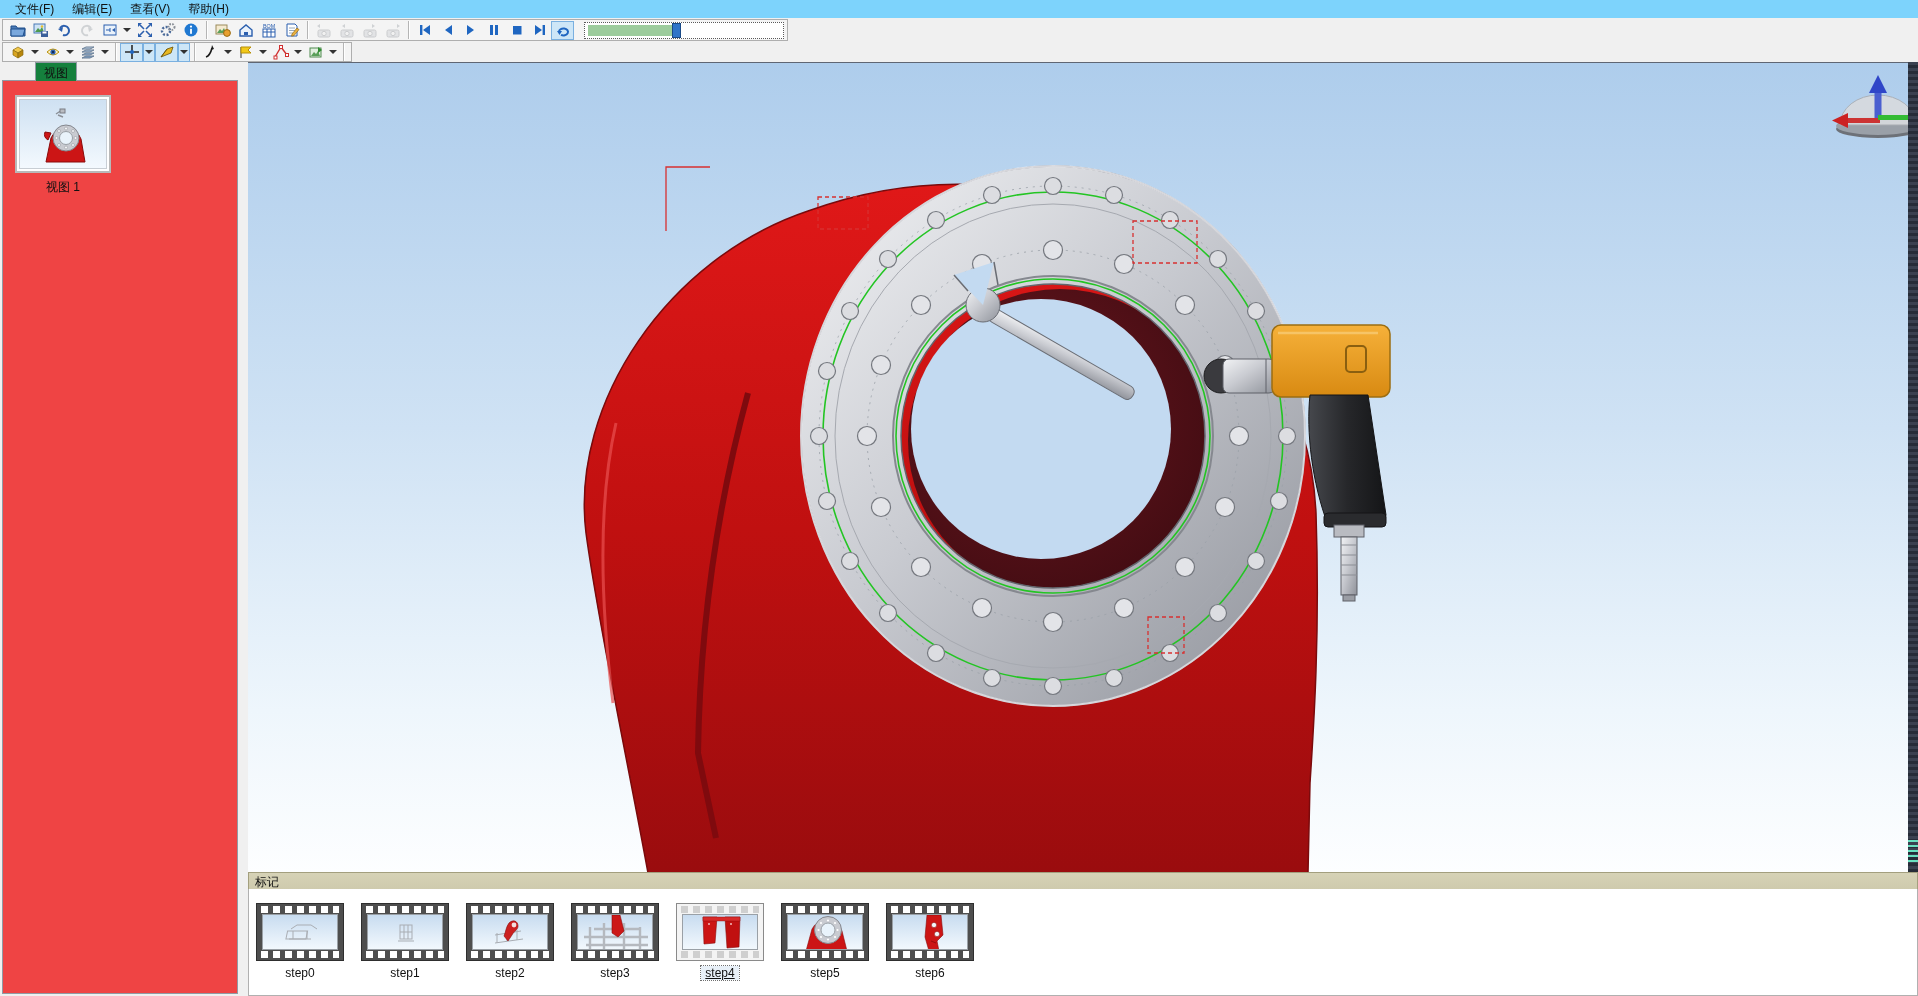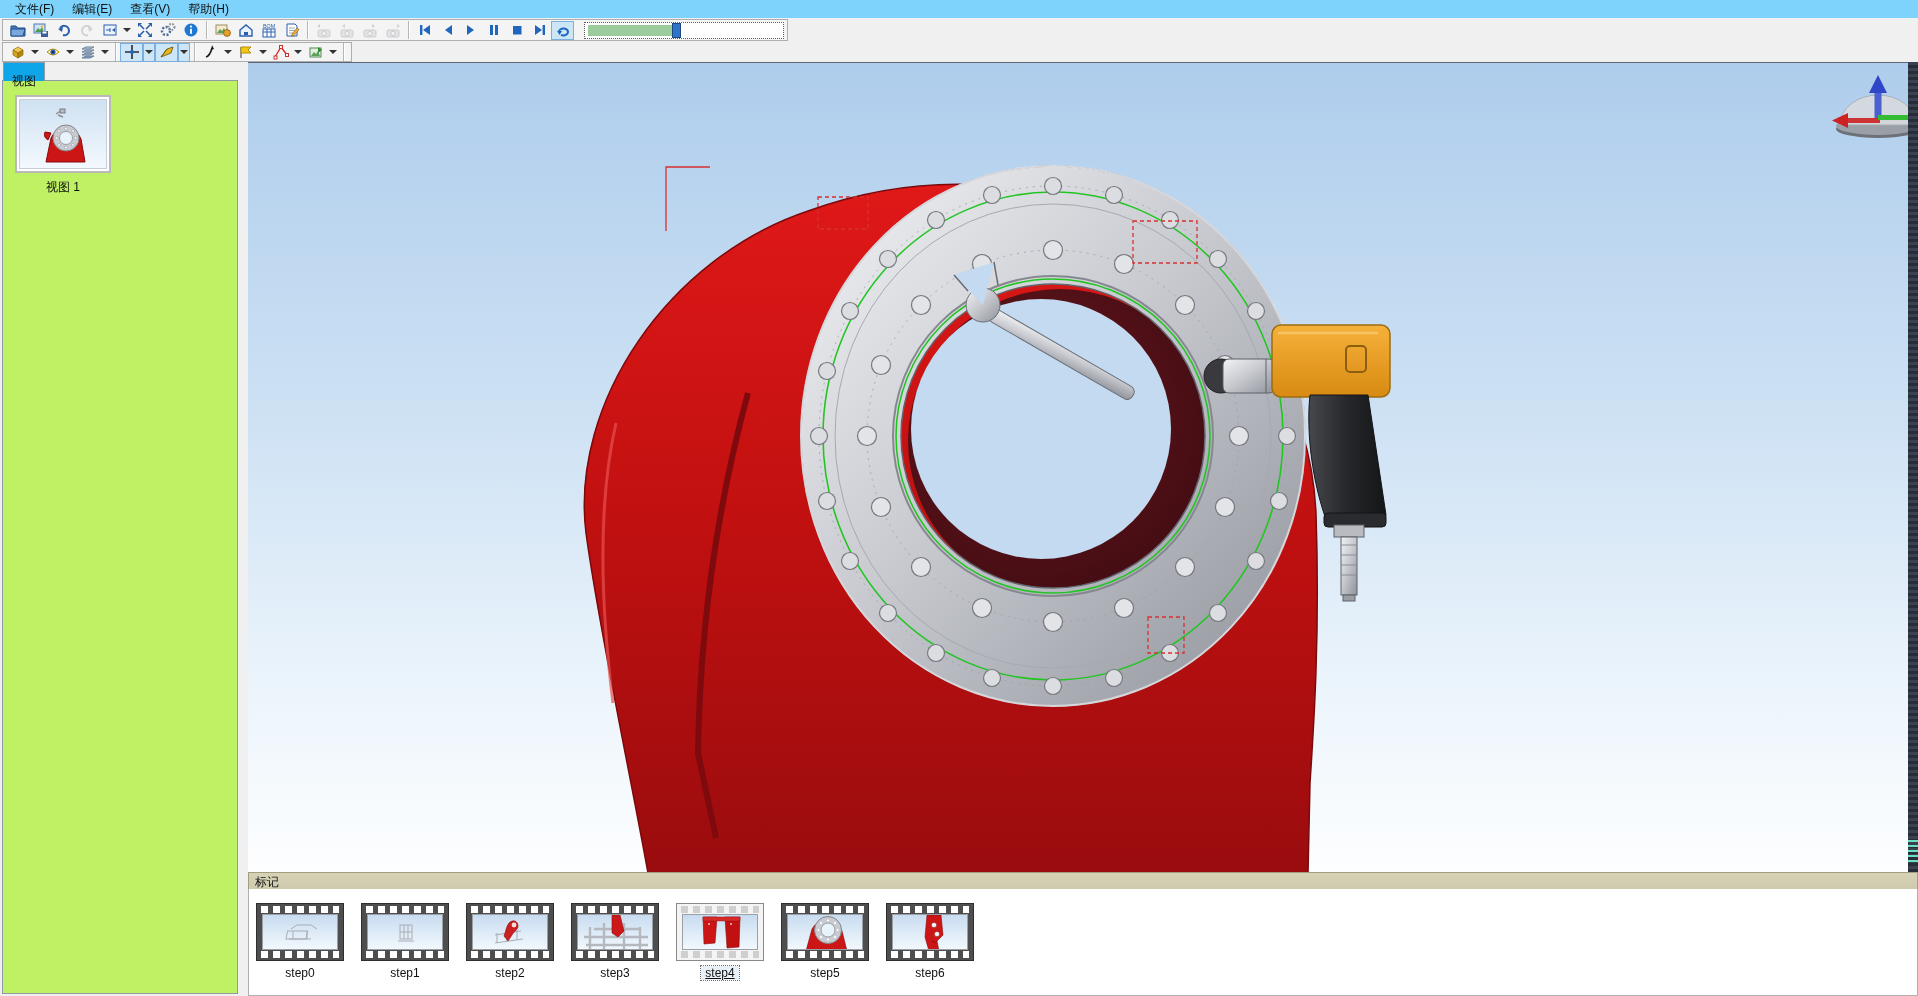--- a/index.html
+++ b/index.html
@@ -32,23 +32,23 @@
   
   .slider { width:200px; height:17px; border:1px dotted #5a5a5a; margin-left:10px; position:relative;
     background:#fff; }
   .slider .fill { position:absolute; left:3px; top:2px; bottom:2px; background:#9ccc9c; }
   .slider .handle { position:absolute; top:0; width:9px; height:15px; background:#2f74c8;
     border:1px solid #1a4a86; }
 
   
   .left-panel { position:absolute; left:0; top:62px; width:240px; bottom:0; background:#f0f0f0; }
   .tabstrip { height:19px; display:flex; padding-left:3px; }
-  .tab { padding:10px 8px 1px 8px; background:#0ea5e9; border:1px solid #919aa4; border-bottom:none;
-    position:relative; z-index:2; }
-  .panel-body { position:absolute; left:2px; right:2px; top:18px; bottom:2px; background:#bef264;
+  .tab { padding:2px 8px 1px 8px; background:#15803d; border:1px solid #919aa4; border-bottom:none;
+    position:relative; z-index:2;margin-left:32px; }
+  .panel-body { position:absolute; left:2px; right:2px; top:18px; bottom:2px; background:#ef4444;
     border:1px solid #919aa4; }
   .view-thumb { width:96px; height:78px; margin:14px 0 0 12px; border:2px solid #b9b9b9;
     background:#fff; padding:2px; }
   .view-thumb .inner { width:100%; height:100%; border:1px solid #c8ced4;
     background:linear-gradient(#cfe1f2,#f3f9fe); }
   .view-label { width:100px; text-align:center; margin:6px 0 0 10px; }
 
   .viewport { position:absolute; left:248px; top:62px; width:1660px; height:810px;
     border-top:1px solid #5f6673; }
   .viewport svg { display:block; }

